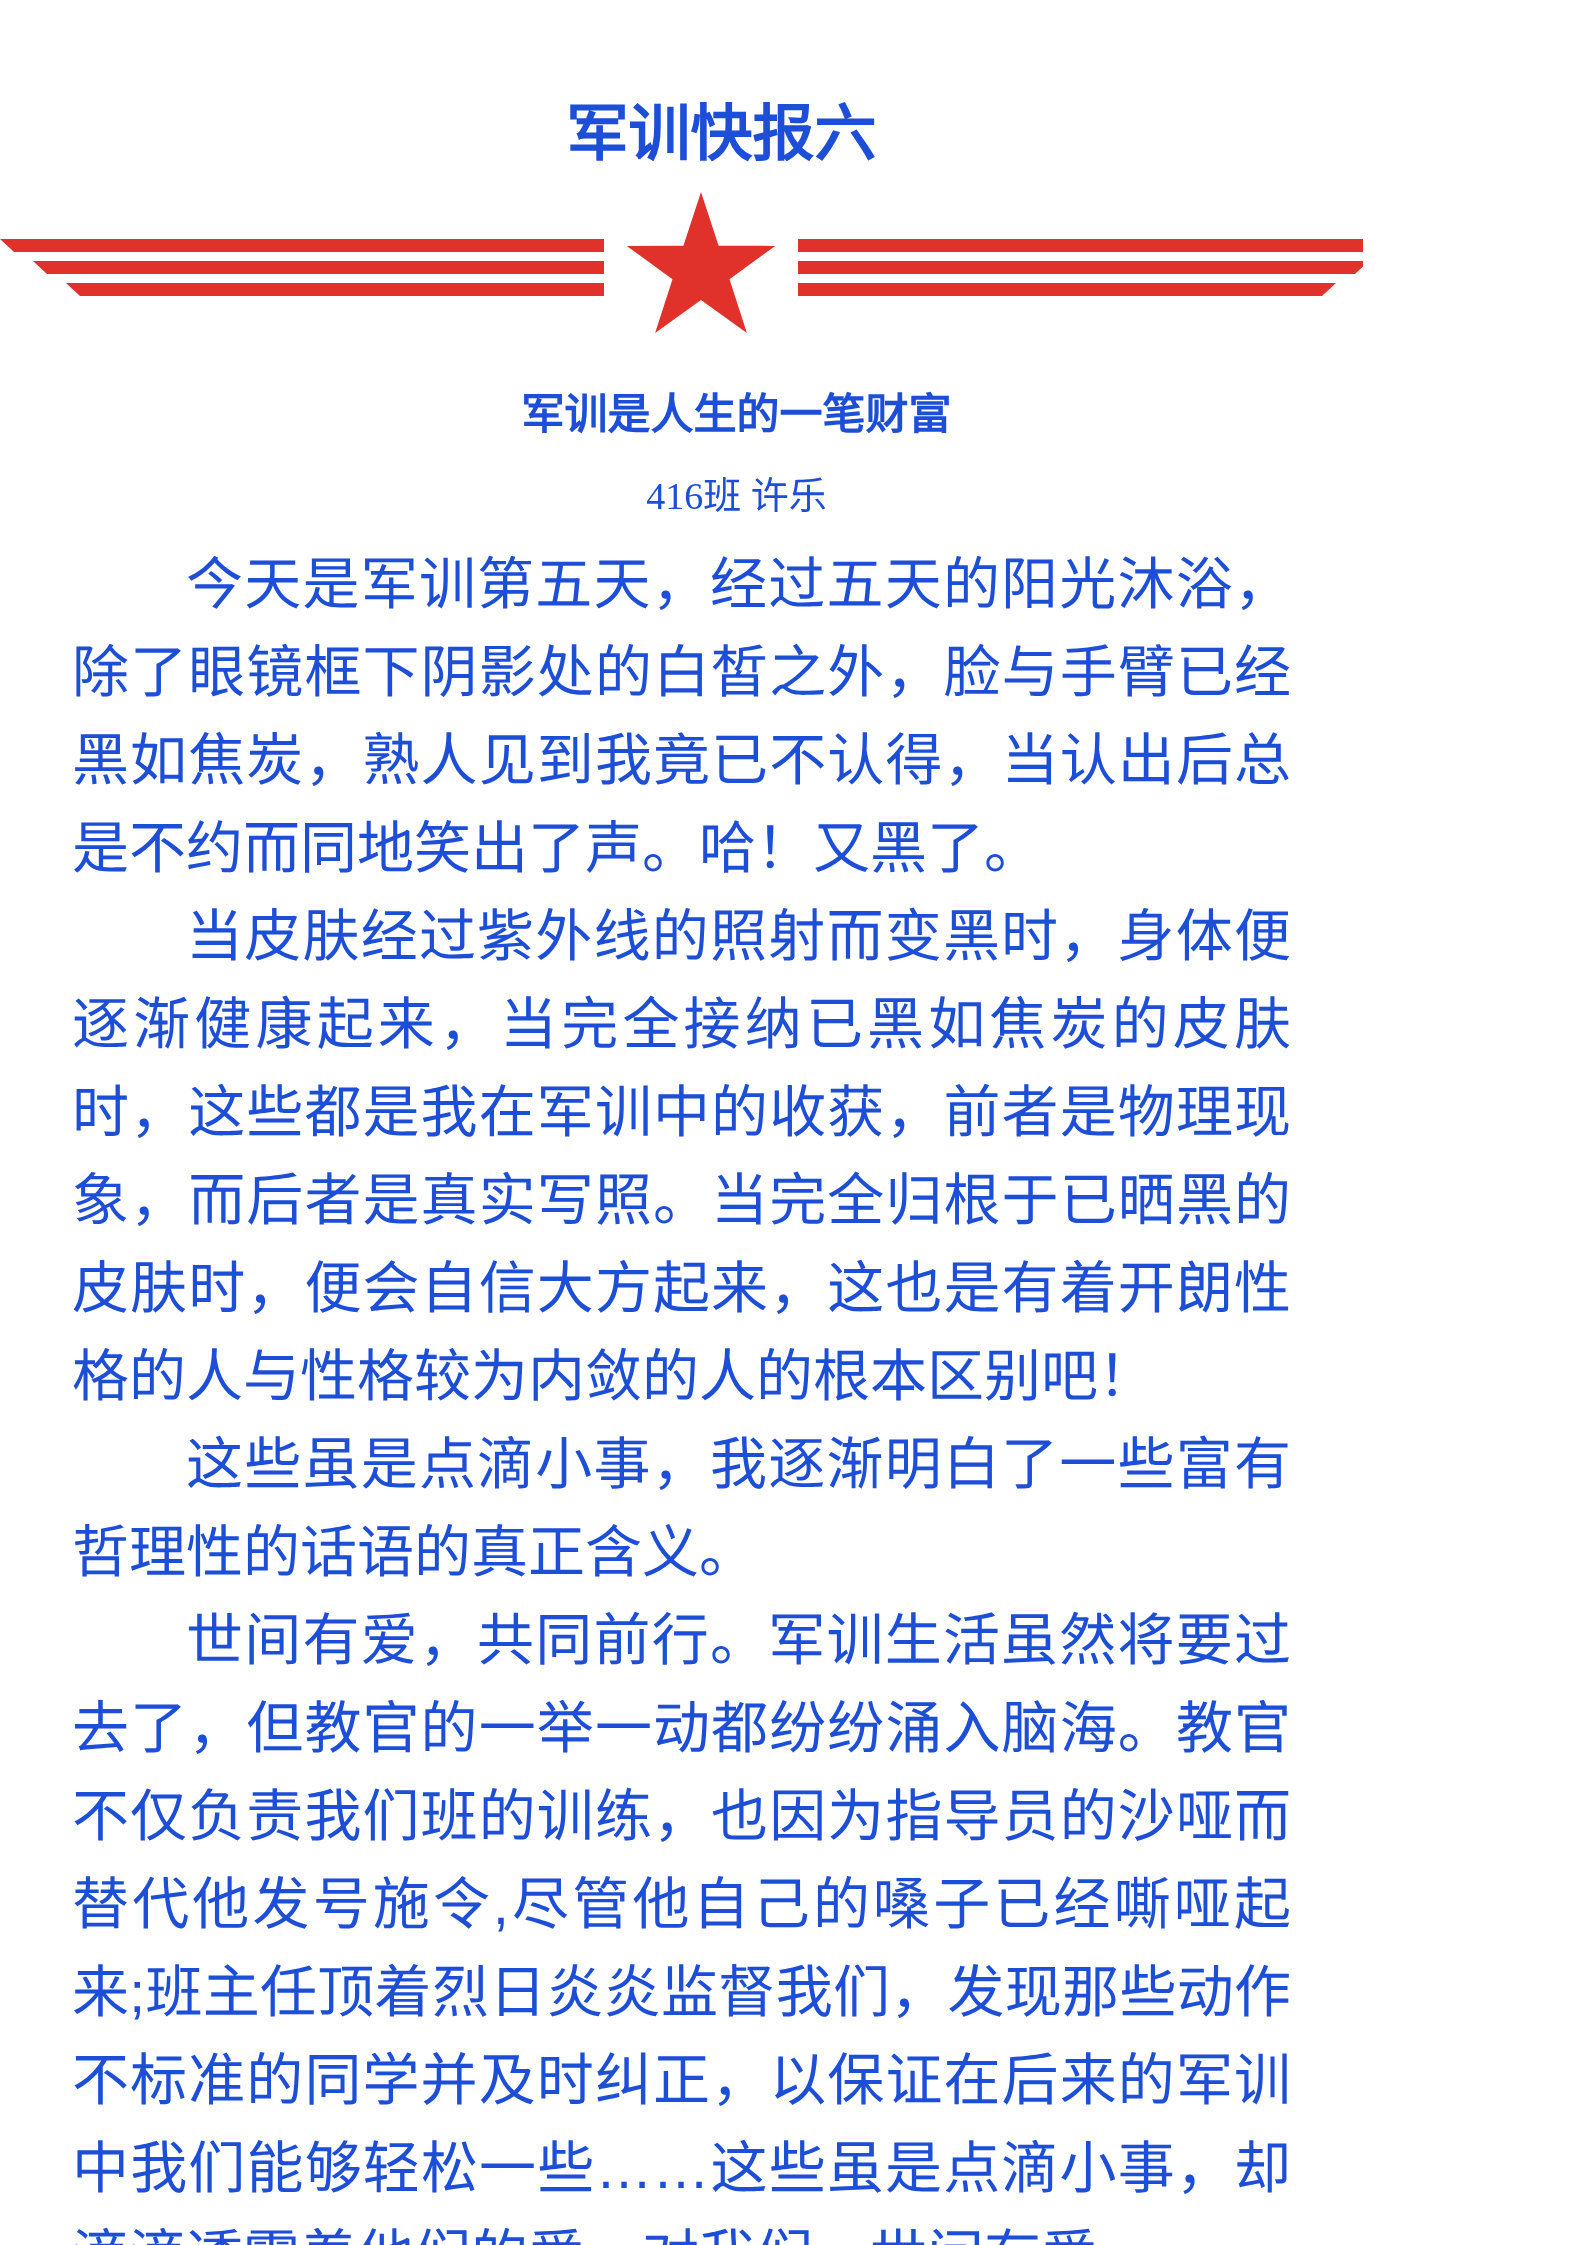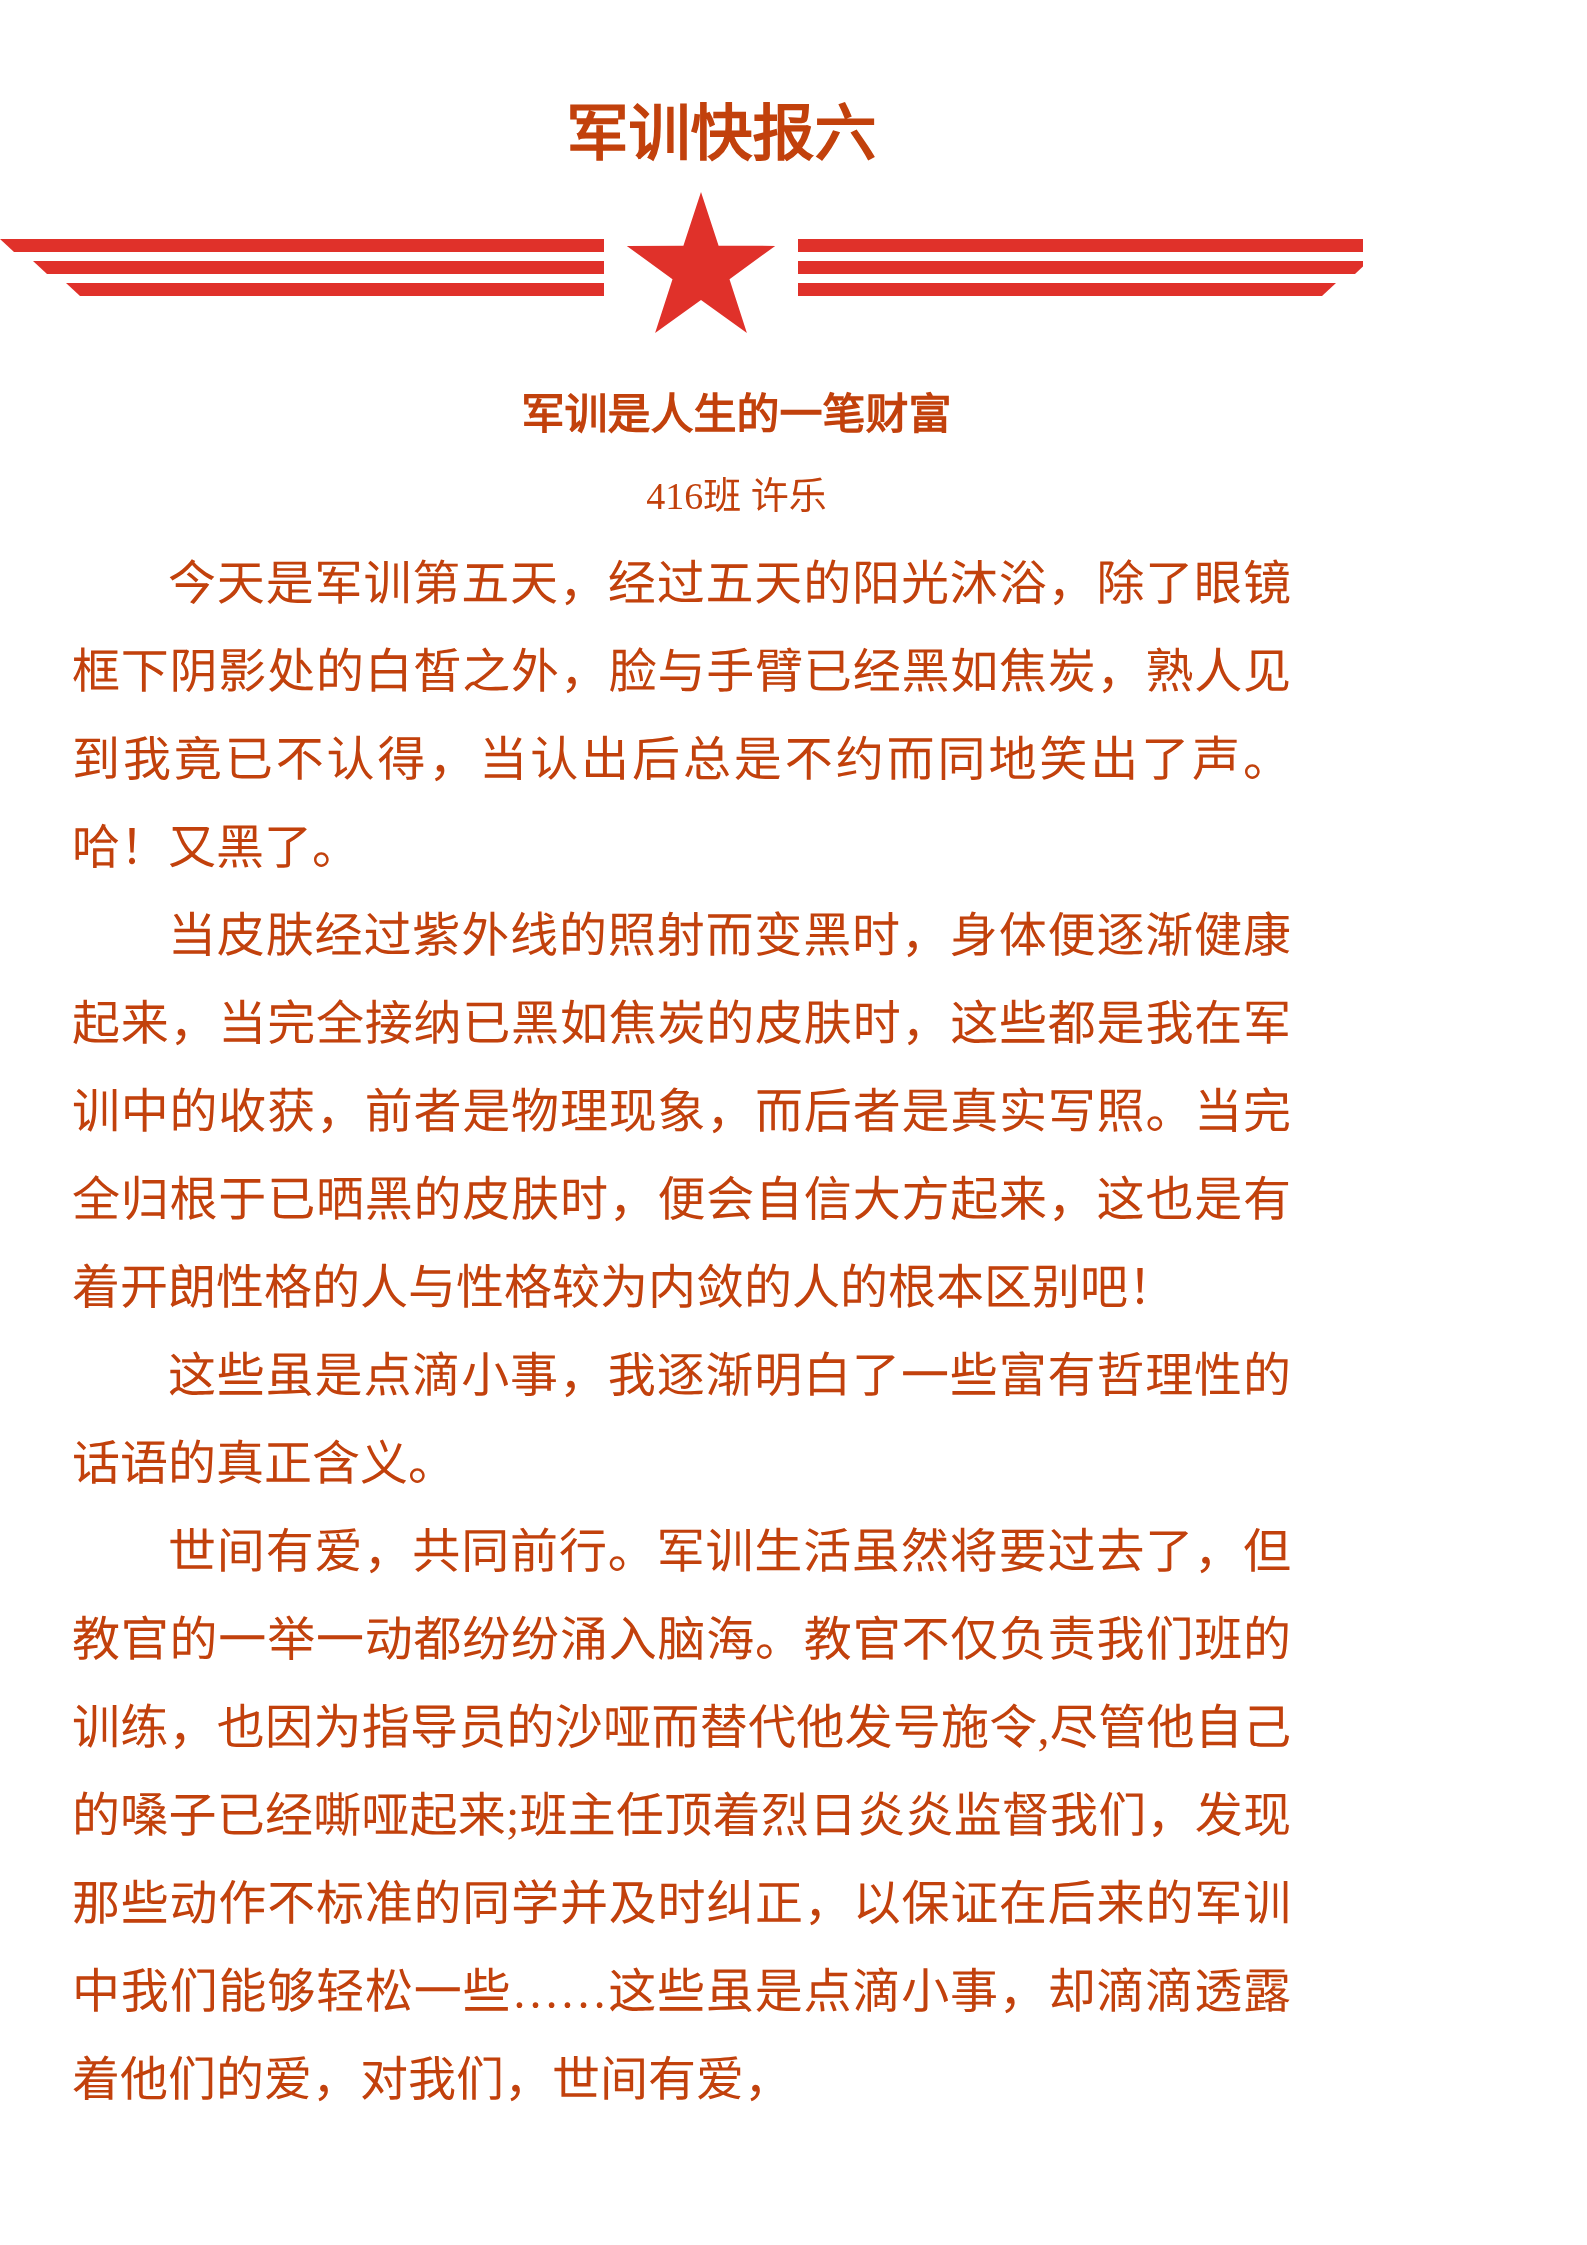--- a/index.html
+++ b/index.html
@@ -6,21 +6,21 @@
     margin: 0;
     padding: 0;
     background: #ffffff;
   }
   .page {
     position: relative;
     width: 1363px;
     height: 2245px;
     background: #ffffff;
     overflow: hidden;
-    color: #c2410c;
+    color: #1d4ed8;
     font-family: "Liberation Serif", "DejaVu Serif", serif;
   }
   .title {
     margin: 100px 0 0 0;
     text-align: center;
     font-size: 62px;
     font-weight: bold;
     line-height: 68px;
     transform: translateX(40px);
     font-family: "Liberation Serif", "DejaVu Serif", serif;
@@ -44,27 +44,27 @@
     font-size: 38px;
     line-height: 44px;
     transform: translateX(55px);
     font-family: "Liberation Serif", "DejaVu Serif", serif;
   }
   .article-body {
     margin: 22px 72px 0 72px;
   }
   .article-body p {
     margin: 0;
-    font-size: 48px;
+    font-size: 57px;
     line-height: 88px;
     text-indent: 2em;
     text-align: justify;
     text-justify: inter-ideograph;
     word-break: break-all;
-    font-family: Liberation Serif, serif;
+    font-family: Liberation Sans, sans-serif;
   }
 </style>
 </head>
 <body>
 
 <div class="page">
 
   <h1 class="title">军训快报六</h1>
 
   <svg class="emblem" width="1402" height="142" viewBox="0 0 1402 142" aria-hidden="true">

